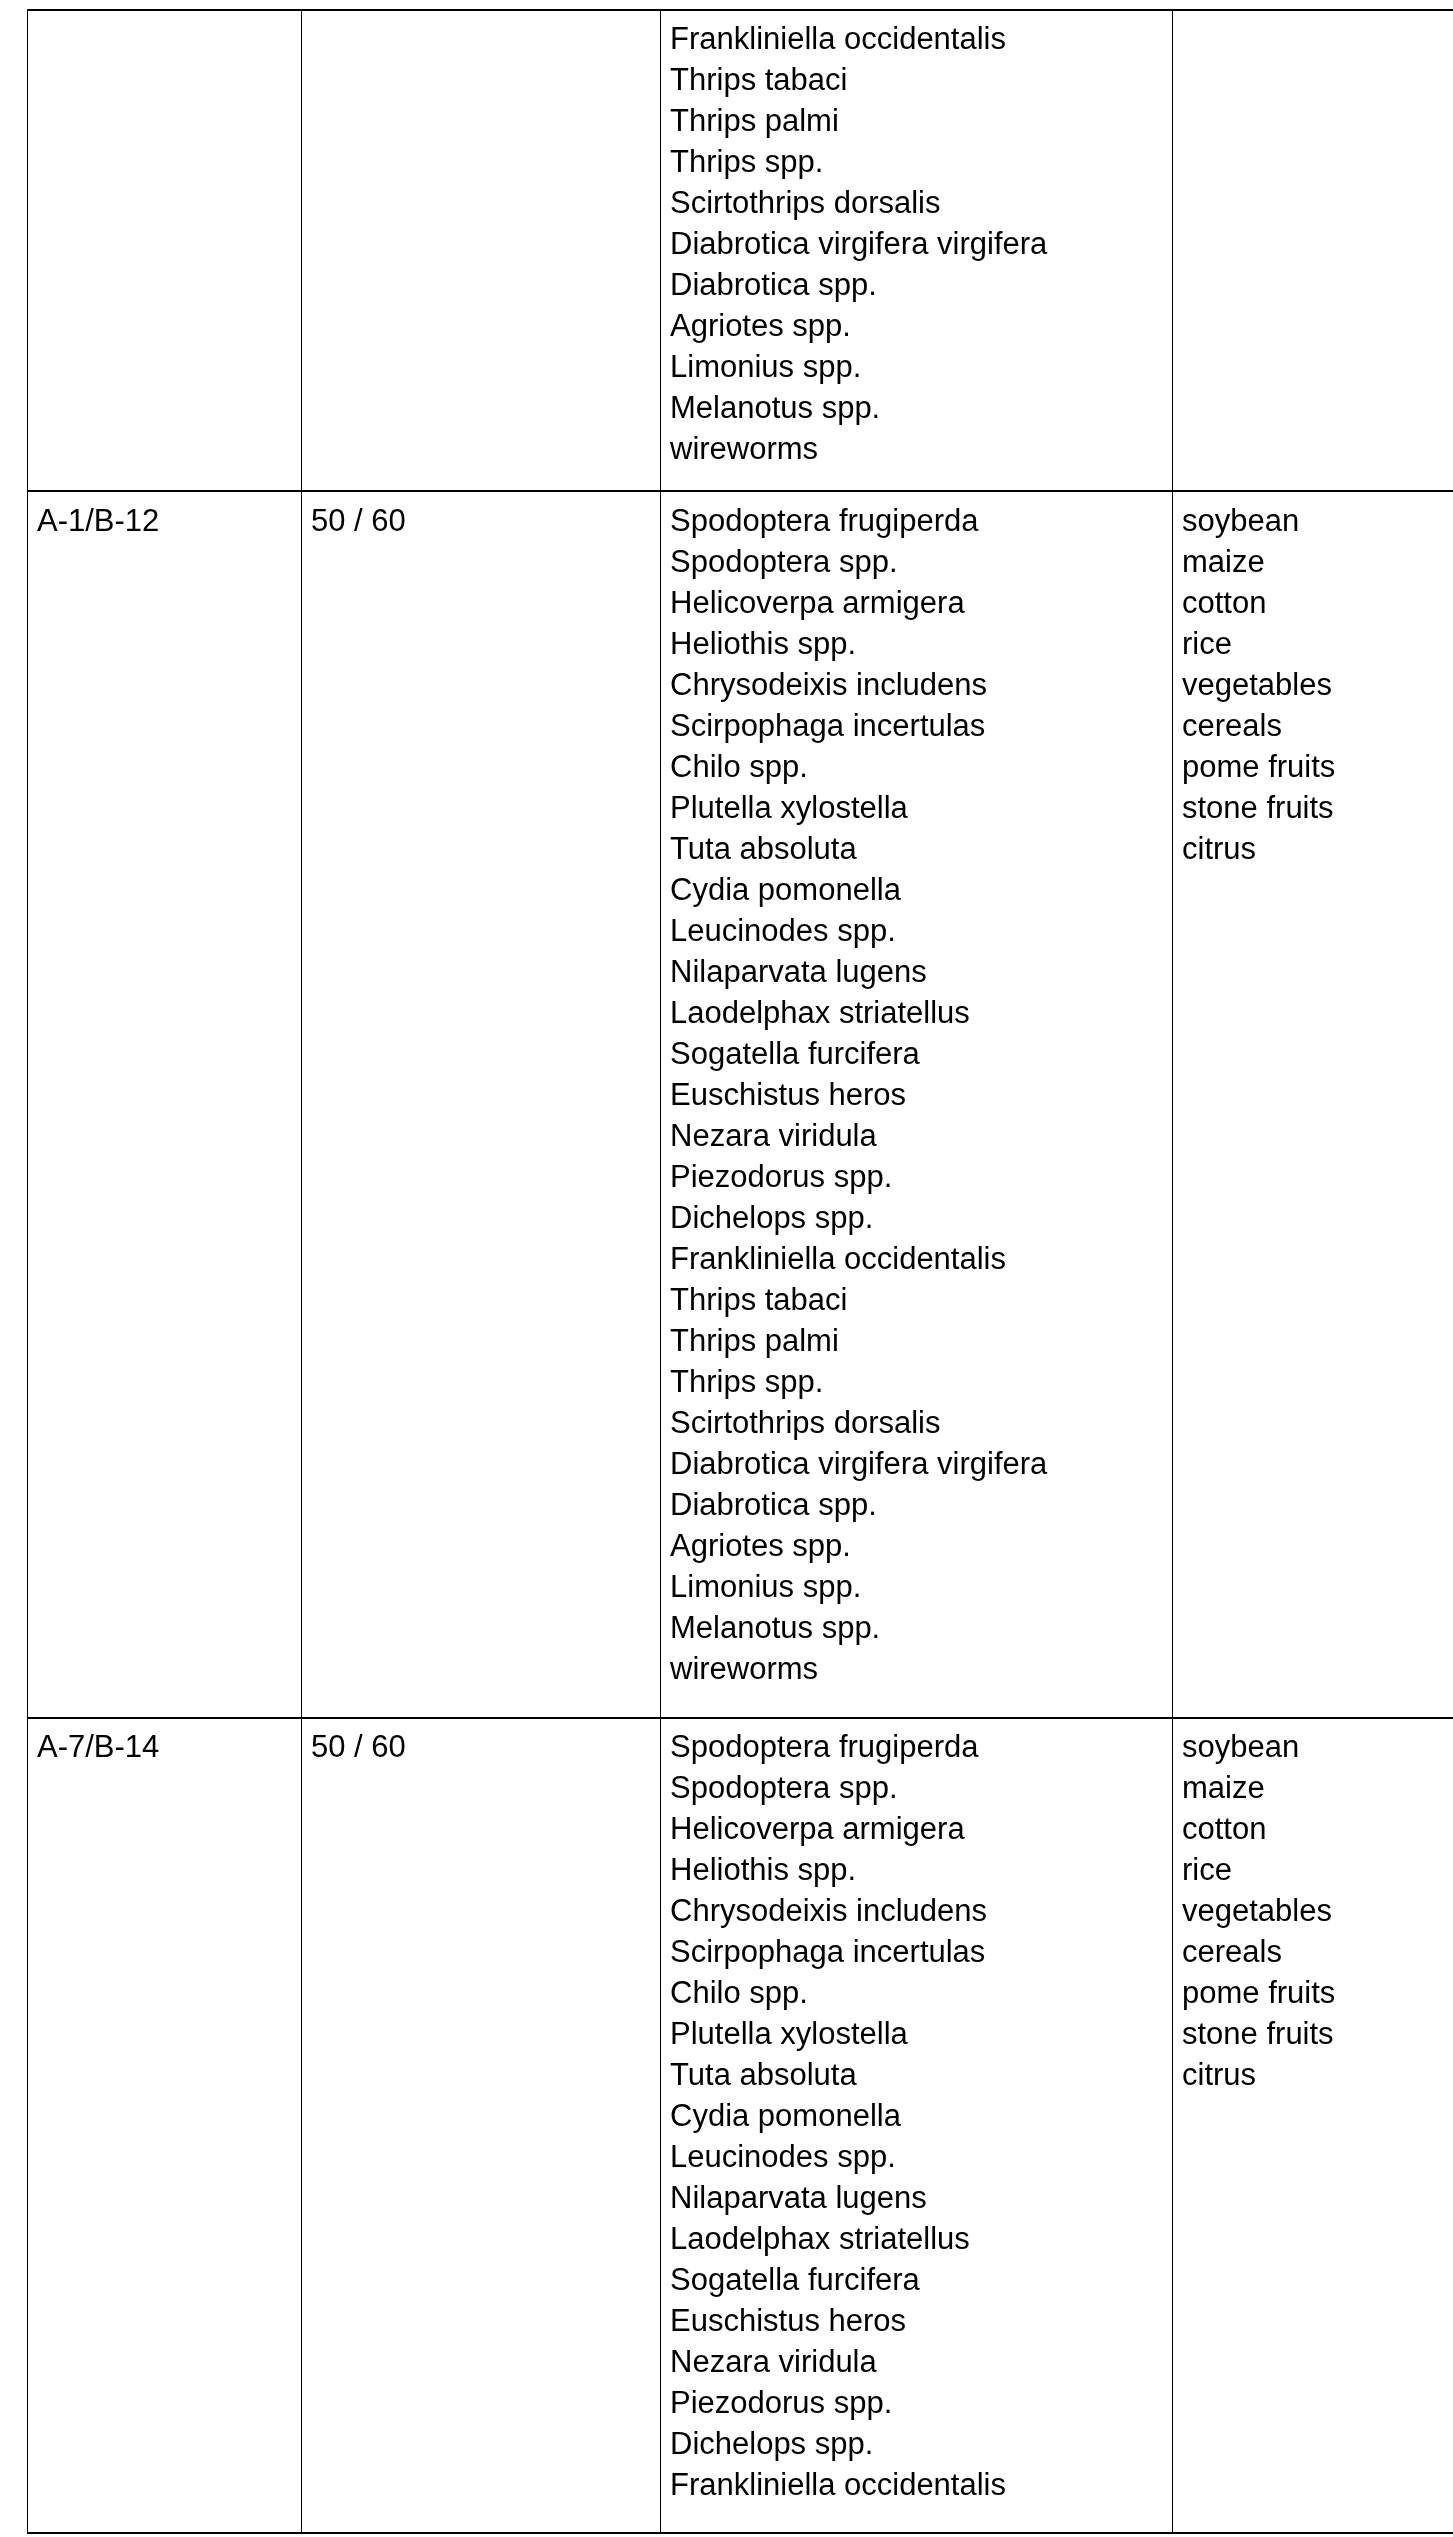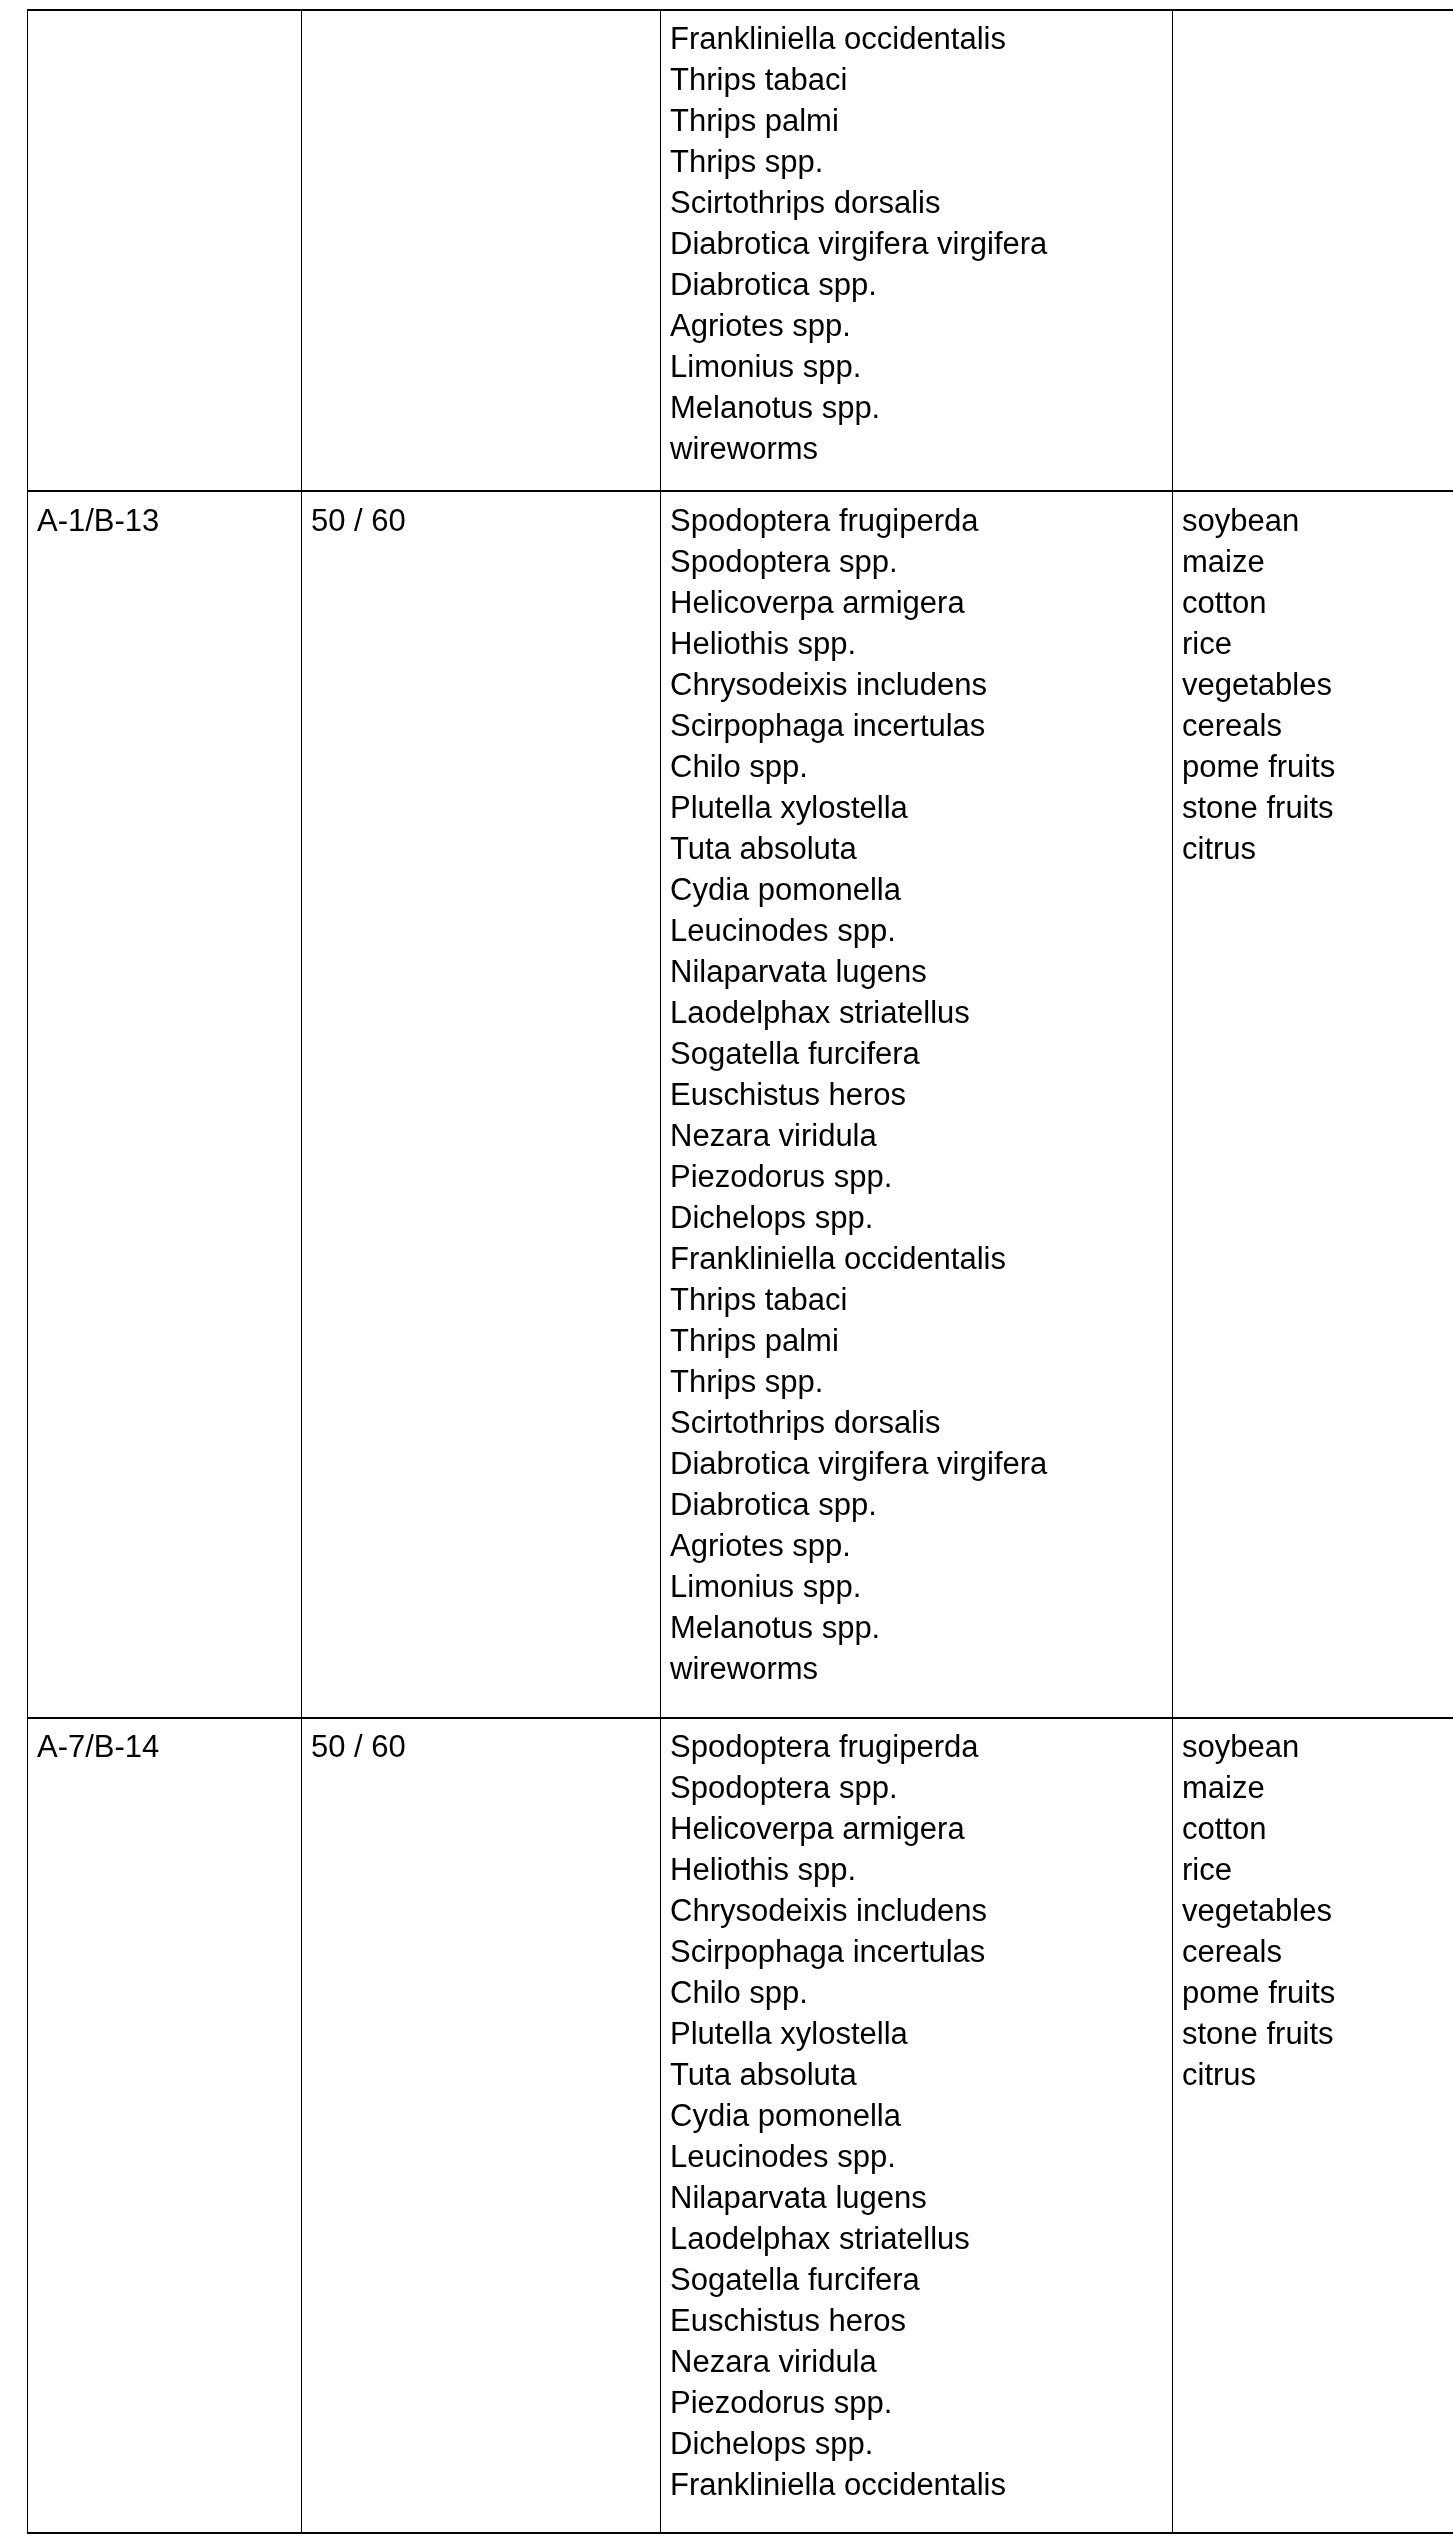--- a/index.html
+++ b/index.html
@@ -47,21 +47,21 @@
           <span class="line">Diabrotica virgifera virgifera</span>
           <span class="line">Diabrotica spp.</span>
           <span class="line">Agriotes spp.</span>
           <span class="line">Limonius spp.</span>
           <span class="line">Melanotus spp.</span>
           <span class="line">wireworms</span>
         </td>
       <td></td>
     </tr>
     <tr class="r2">
-      <td>A-1/B-13</td>
+      <td>A-1/B-12</td>
       <td>50 / 60</td>
       <td>
           <span class="line">Spodoptera frugiperda</span>
           <span class="line">Spodoptera spp.</span>
           <span class="line">Helicoverpa armigera</span>
           <span class="line">Heliothis spp.</span>
           <span class="line">Chrysodeixis includens</span>
           <span class="line">Scirpophaga incertulas</span>
           <span class="line">Chilo spp.</span>
           <span class="line">Plutella xylostella</span>

